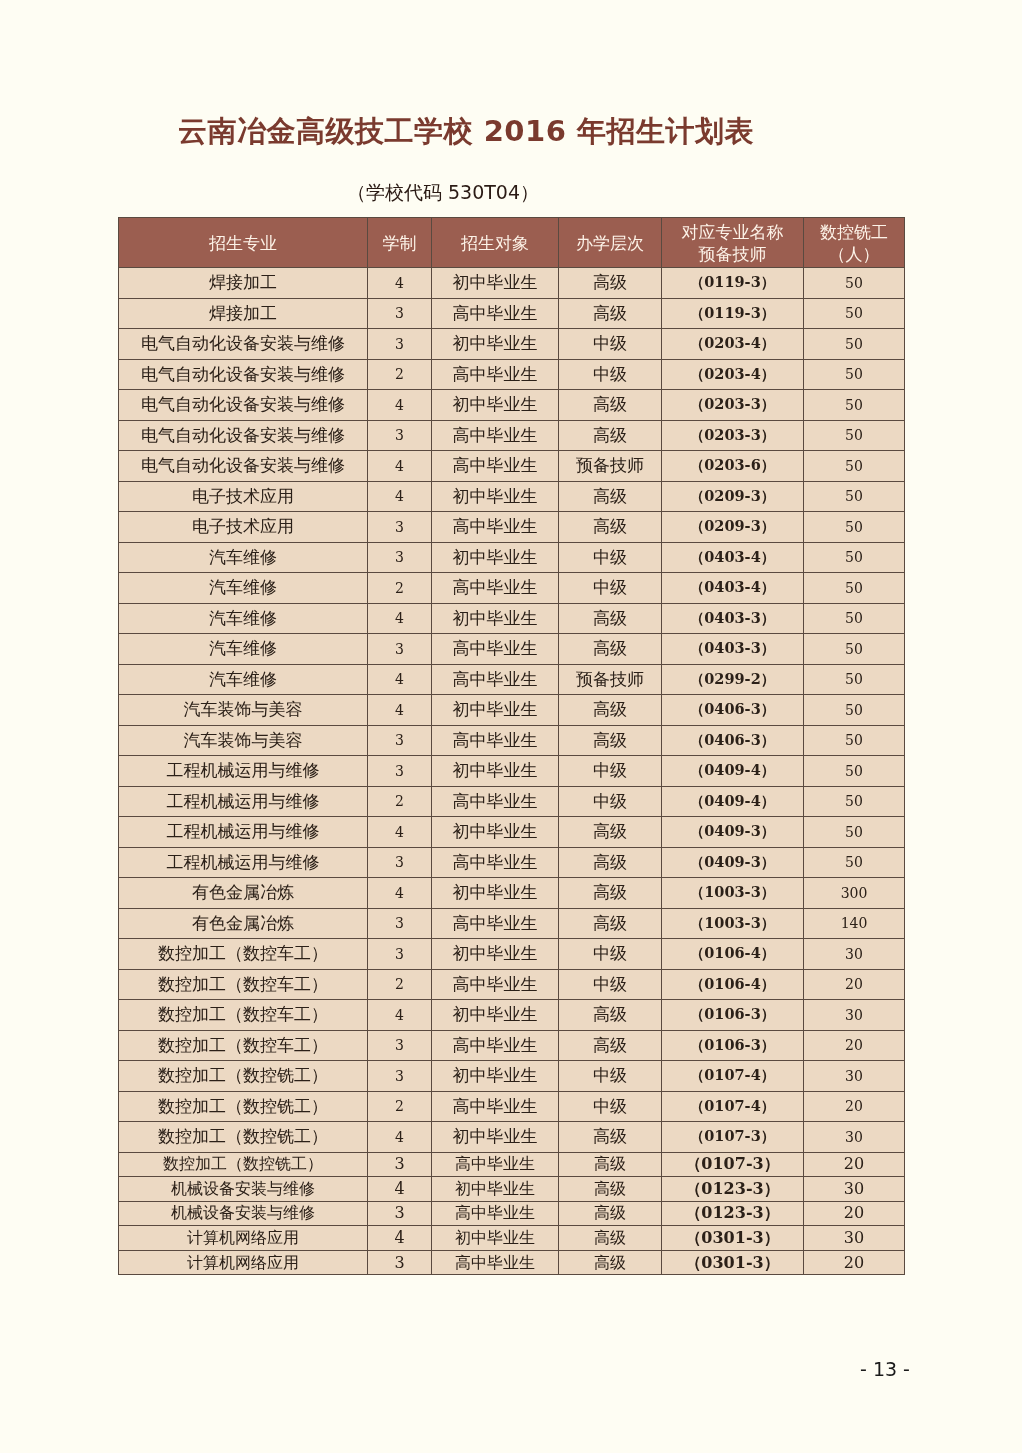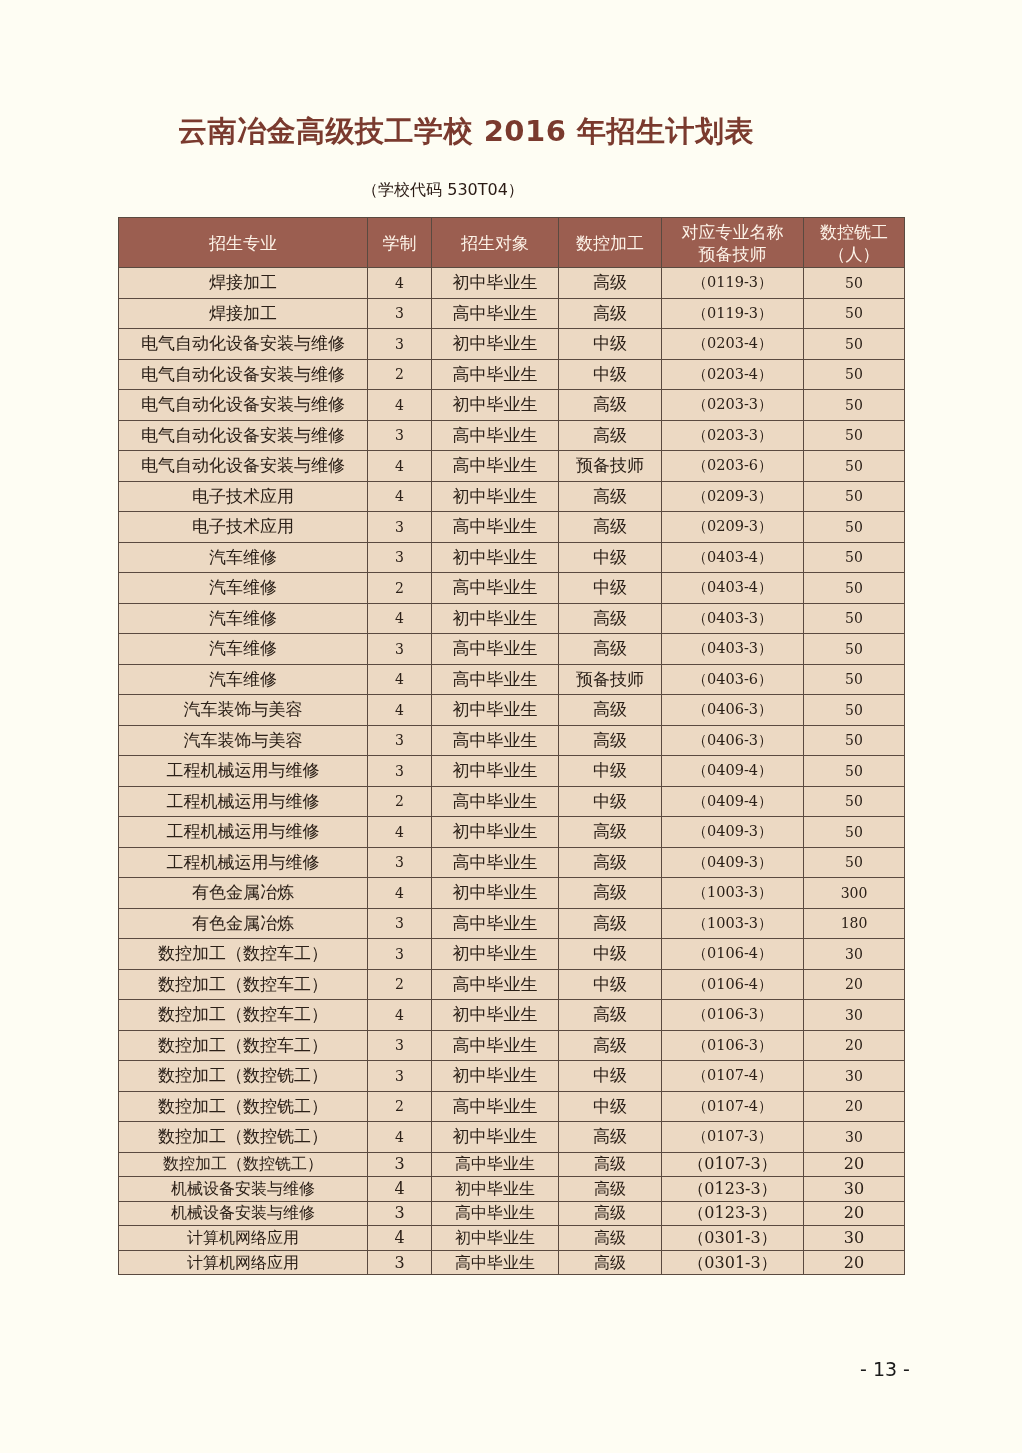--- a/index.html
+++ b/index.html
@@ -16,21 +16,21 @@
     font-family: "DejaVu Sans", "Liberation Sans", sans-serif;
     font-weight: bold;
     font-size: 29px;
     color: #7a3a2e;
     letter-spacing: 0.5px;
   }
   .subtitle {
     position: absolute; left: 0; width: 886px; top: 180px;
     text-align: center;
     font-family: "DejaVu Sans", "Liberation Sans", sans-serif;
-    font-size: 16px;
+    font-size: 19px;
     color: #2a1a14;
   }
   table.plan {
     position: absolute; left: 118px; top: 217px;
     width: 786px;
     border-collapse: collapse;
     table-layout: fixed;
     border: 1.5px solid #3a2a22;
   }
   table.plan th, table.plan td {
@@ -50,21 +50,21 @@
     height: 49px;
   }
   table.plan td {
     background: #ecd9c3;
     color: #2b2018;
     font-size: 17px;
     height: 29.5px;
   }
   table.plan tr.compact td { height: 23.6px; font-size: 16px; line-height: 22px; }
   table.plan td.num { font-size: 14px; }
-  table.plan td.code { font-size: 14.5px; }
+  table.plan td.code { font-size: 14.5px; font-weight: bold; }
   .page-number {
     position: absolute; left: 860px; top: 1358px;
     font-family: "DejaVu Sans", "Liberation Sans", sans-serif;
     font-size: 19px;
     color: #1a1a1a;
     text-align: right;
   }
 </style>
 </head>
 <body>
@@ -79,21 +79,21 @@
     <col style="width:127px">
     <col style="width:103px">
     <col style="width:142px">
     <col style="width:101px">
   </colgroup>
   <thead>
     <tr>
       <th>招生专业</th>
       <th>学制</th>
       <th>招生对象</th>
-      <th>数控加工</th>
+      <th>办学层次</th>
       <th>
         <div>对应专业名称</div>
         <div>预备技师</div>
       </th>
       <th>
         <div>数控铣工</div>
         <div>（人）</div>
       </th>
     </tr>
   </thead>
@@ -200,21 +200,21 @@
         <td>高中毕业生</td>
         <td>高级</td>
         <td class="code">（0403-3）</td>
         <td class="num">50</td>
       </tr>
       <tr>
         <td>汽车维修</td>
         <td class="num">4</td>
         <td>高中毕业生</td>
         <td>预备技师</td>
-        <td class="code">（0403-6）</td>
+        <td class="code">（0299-2）</td>
         <td class="num">50</td>
       </tr>
       <tr>
         <td>汽车装饰与美容</td>
         <td class="num">4</td>
         <td>初中毕业生</td>
         <td>高级</td>
         <td class="code">（0406-3）</td>
         <td class="num">50</td>
       </tr>
@@ -265,21 +265,21 @@
         <td>高级</td>
         <td class="code">（1003-3）</td>
         <td class="num">300</td>
       </tr>
       <tr>
         <td>有色金属冶炼</td>
         <td class="num">3</td>
         <td>高中毕业生</td>
         <td>高级</td>
         <td class="code">（1003-3）</td>
-        <td class="num">180</td>
+        <td class="num">140</td>
       </tr>
       <tr>
         <td>数控加工（数控车工）</td>
         <td class="num">3</td>
         <td>初中毕业生</td>
         <td>中级</td>
         <td class="code">（0106-4）</td>
         <td class="num">30</td>
       </tr>
       <tr>

